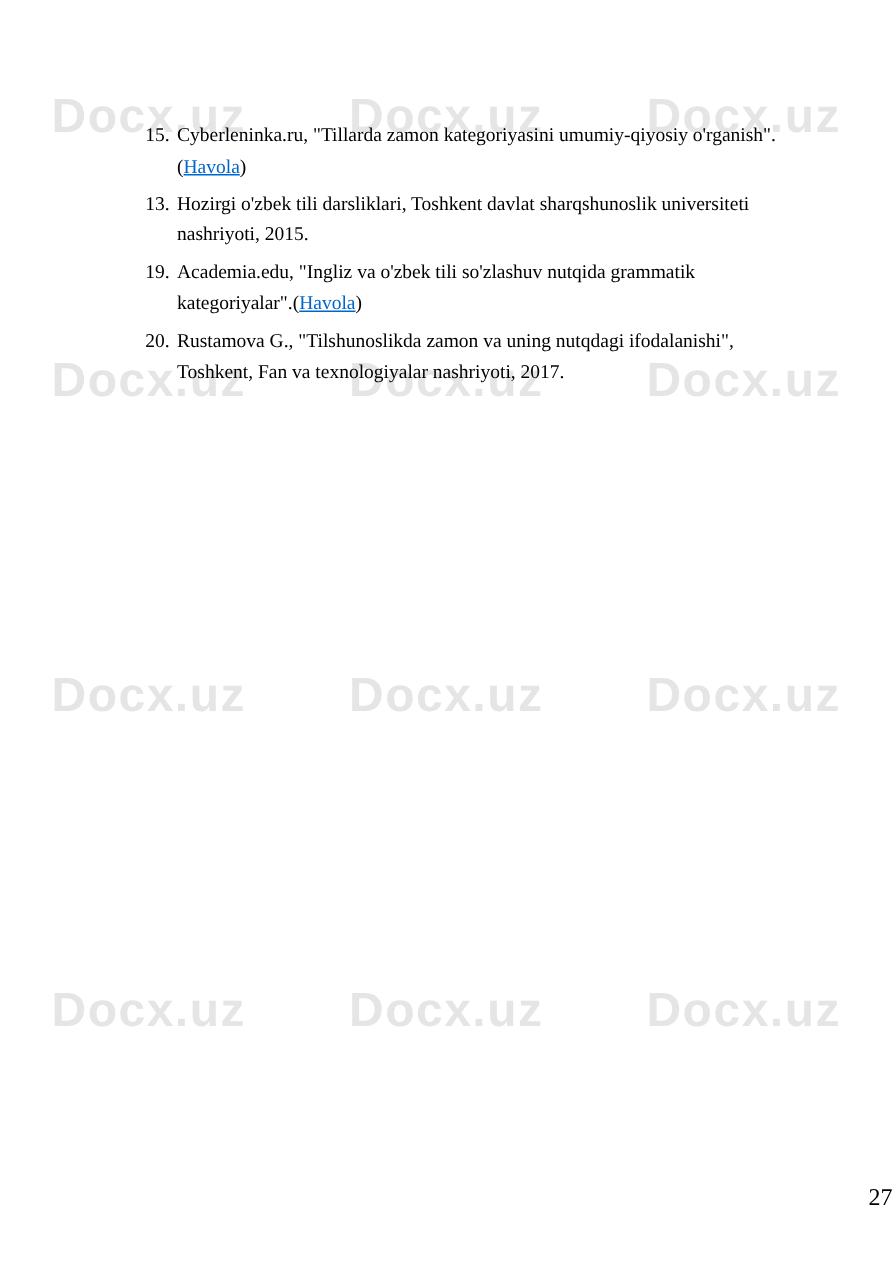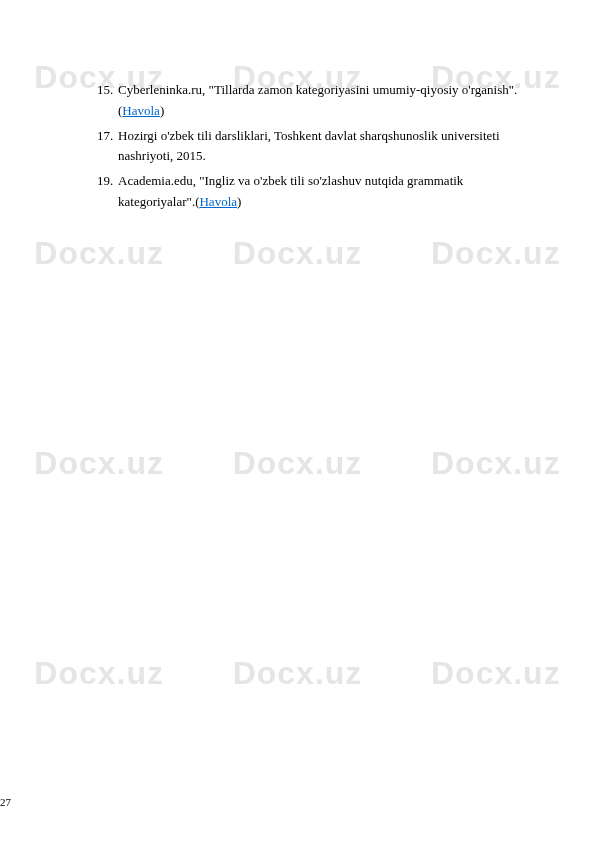--- a/index.html
+++ b/index.html
@@ -58,22 +58,22 @@
       cursor: pointer;
       text-align: center;
     }
     .paren {
       color: #000000;
     }
     .page-num {
       position: absolute;
       bottom: 30px;
       width: 100%;
-      text-align: left;
-      font-size: 11px;
+      text-align: right;
+      font-size: 16px;
       color: #000000;
       margin-top: 13px;
     }
   </style>
 </head>
 <body>
 
 <div class="watermark-row wm-1">
   <span>Docx.uz</span>
   <span>Docx.uz</span>
@@ -99,30 +99,36 @@
 
   <div class="list-item">
     <div class="list-num">15.</div>
     <div class="list-text">
       <span>Cyberleninka.ru, "Tillarda zamon kategoriyasini umumiy-qiyosiy o'rganish".(</span><span class="link">Havola</span><span class="paren">)</span>
     </div>
   </div>
 
 
   <div class="list-item">
-    <div class="list-num">17.</div>
+    <div class="list-num">13.</div>
     <div class="list-text">
       <span>Hozirgi o'zbek tili darsliklari, Toshkent davlat sharqshunoslik universiteti nashriyoti, 2015.</span>
     </div>
   </div>
 
   <div class="list-item">
     <div class="list-num">19.</div>
     <div class="list-text">
       <span>Academia.edu, "Ingliz va o'zbek tili so'zlashuv nutqida grammatik kategoriyalar".(</span><span class="link">Havola</span><span class="paren">)</span>
     </div>
   </div>
 
 
+  <div class="list-item">
+    <div class="list-num">20.</div>
+    <div class="list-text">
+      <span>Rustamova G., "Tilshunoslikda zamon va uning nutqdagi ifodalanishi", Toshkent, Fan va texnologiyalar nashriyoti, 2017.</span>
+    </div>
+  </div>
 
 </div>
 
 <div class="page-num">27</div>
 
 </body></html>

